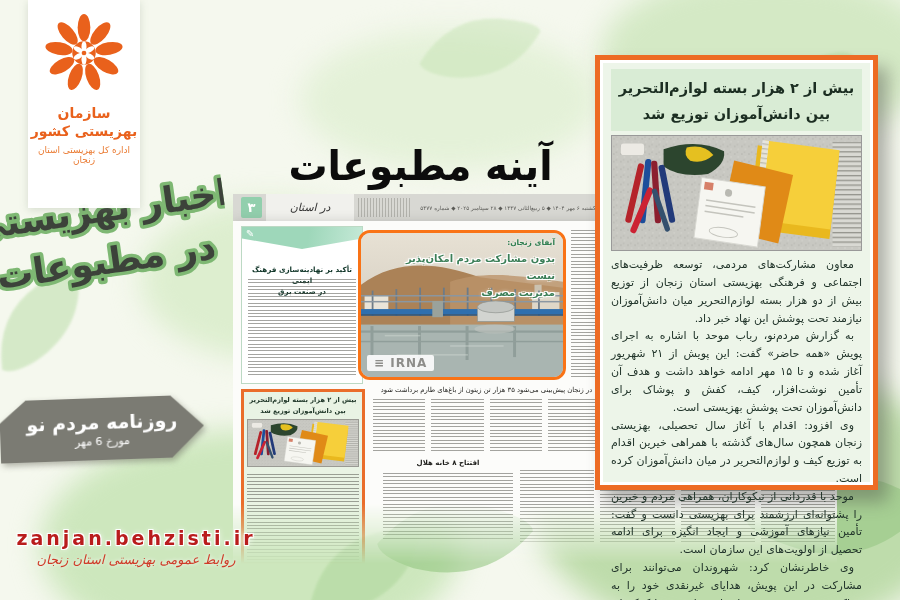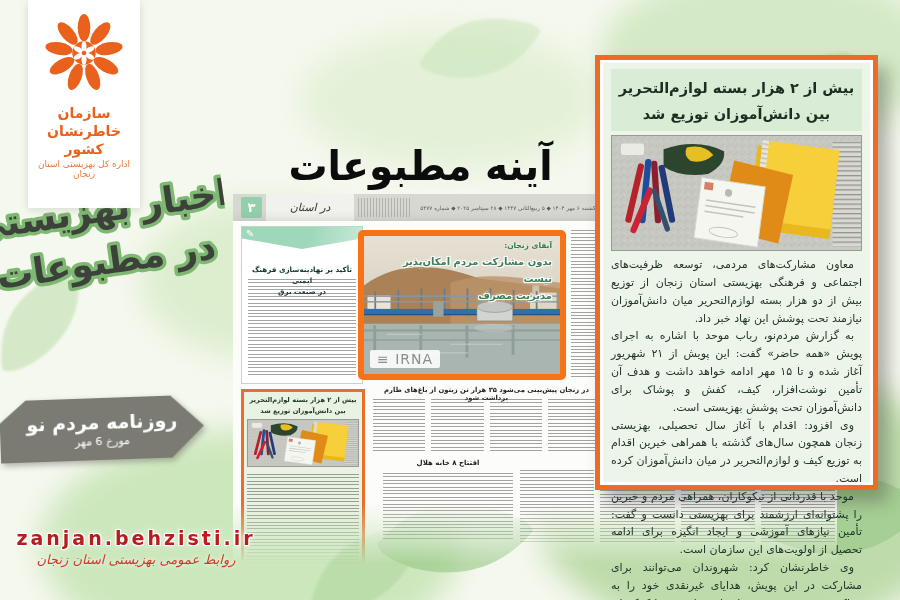--- a/index.html
+++ b/index.html
@@ -10,21 +10,21 @@
   
   .blob { position:absolute; border-radius:50%; filter:blur(14px); }
   .leaf { position:absolute; opacity:.45; filter:blur(1px); }
   .leaf.sharp { filter:none; opacity:.55; }
 
   
   #logo-panel { position:absolute; left:28px; top:0; width:112px; height:208px;
     background:rgba(255,255,255,.96); z-index:6; text-align:center; padding-top:10px;
     box-shadow:0 2px 8px rgba(120,140,110,.25); }
   #org-name { color:#e9611c; font-weight:bold; font-size:14px; line-height:1.3; margin-top:4px; }
-  #org-dept { color:#ea7b33; font-size:9px; }
+  #org-dept { color:#ea7b33; font-size:9px; margin-top:5px; }
 
   
   #poster-title { position:absolute; left:-22px; top:178px; z-index:5; transform:rotate(-8deg); }
 
   
   #source-badge { position:absolute; left:0px; top:398px; width:204px; height:62px; z-index:5;
     transform:rotate(-2deg); filter:drop-shadow(2px 3px 3px rgba(90,90,80,.45)); }
   #source-badge .shape { width:100%; height:100%; background:#7b7b73;
     clip-path:polygon(0 100%, 0 36%, 13% 0, 84% 0, 100% 50%, 84% 100%);
     display:flex; flex-direction:column; align-items:center; justify-content:center; color:#fff; }
@@ -74,35 +74,35 @@
 
   
   #mini-clip { position:absolute; left:8px; top:168px; width:124px; height:176px;
     border:3px solid #ea6d2a; background:#e9f3e4; padding:3px; }
   #mini-headline { font-size:6.6px; font-weight:bold; color:#21382a; text-align:center; line-height:1.7; }
   #mini-photo { width:100%; height:48px; border:1px solid #9a9a94; margin-top:2px; }
   #mini-clip .ftext { margin-top:3px; height:100px; }
 
   
   #water-card { position:absolute; left:125px; top:9px; width:208px; height:150px;
-    border:6px solid #f97316; border-radius:5px; overflow:hidden; background:#ddd;padding-left:8px; }
+    border:3px solid #f97316; border-radius:12px; overflow:hidden; background:#ddd;padding-left:8px; }
   #water-card svg.fill { position:absolute; inset:0; width:100%; height:100%; }
   #water-kicker { position:absolute; top:5px; right:8px; font-size:7.5px; font-weight:bold; color:#2e7d4f;
     text-shadow:0 0 3px #fff; z-index:2; }
   #water-headline { position:absolute; top:17px; right:8px; width:150px; text-align:right; z-index:2;
     color:#3c7f58; font-weight:900; font-size:10px; line-height:1.7;
     text-shadow:1px 1px 0 #fff,-1px -1px 0 #fff,1px -1px 0 #fff,-1px 1px 0 #fff,0 0 4px #fff; }
   #irna-watermark { position:absolute; left:6px; bottom:6px; background:rgba(255,255,255,.88);
-    color:#8d8d8a; font-size:14px; font-weight:normal; letter-spacing:1px; padding:1px 7px;
+    color:#8d8d8a; font-size:12px; font-weight:bold; letter-spacing:1px; padding:1px 7px;
     border-radius:2px; z-index:2; direction:ltr; }
   #right-sliver { position:absolute; left:338px; top:9px; width:24px; height:150px; }
 
   
   #olive-title { position:absolute; left:140px; top:165px; width:227px; text-align:center;
-    font-size:6.8px; font-weight:bold; color:#1d1d1a; }
+    font-size:6.8px; font-weight:normal; color:#1d1d1a; }
   #olive-cols { left:140px; top:178px; width:227px; height:52px; }
   #helal-block { position:absolute; left:150px; top:236px; width:130px; }
   #helal-title { font-size:7px; font-weight:bold; color:#1d1d1a; text-align:center; line-height:1.8; }
   #helal-block .ftext { height:68px; margin-top:3px; }
   #school-block { position:absolute; left:287px; top:236px; width:315px; }
   #school-title { font-size:7.2px; font-weight:bold; color:#1d1d1a; text-align:right; padding-right:6px; }
   #school-cols { position:relative; display:flex; gap:6px; height:72px; margin-top:4px; }
   #school-cols > div { flex:1; }
 
   
@@ -258,21 +258,21 @@
       <g fill="#fff">
         <ellipse rx="2.6" ry="5.5" cy="-6.5" transform="rotate(0)"></ellipse>
         <ellipse rx="2.6" ry="5.5" cy="-6.5" transform="rotate(60)"></ellipse>
         <ellipse rx="2.6" ry="5.5" cy="-6.5" transform="rotate(120)"></ellipse>
         <ellipse rx="2.6" ry="5.5" cy="-6.5" transform="rotate(180)"></ellipse>
         <ellipse rx="2.6" ry="5.5" cy="-6.5" transform="rotate(240)"></ellipse>
         <ellipse rx="2.6" ry="5.5" cy="-6.5" transform="rotate(300)"></ellipse>
       </g>
       <circle r="2.4" fill="#e9611c"></circle>
     </svg>
-    <div id="org-name">سازمان خاطرنشان کشور</div>
+    <div id="org-name">سازمان بهزیستی کشور</div>
     <div id="org-dept">اداره کل بهزیستی استان زنجان</div>
   </div>
 
   <svg id="poster-title" width="250" height="120" viewBox="0 0 250 120">
     <text x="125" y="44" text-anchor="middle" font-size="36" font-weight="bold" fill="#3c423a" stroke="#7eb873" stroke-width="7" paint-order="stroke" stroke-linejoin="round">اخبار بهزیستی</text>
     <text x="125" y="96" text-anchor="middle" font-size="36" font-weight="bold" fill="#3c423a" stroke="#7eb873" stroke-width="7" paint-order="stroke" stroke-linejoin="round">در مطبوعات</text>
   </svg>
 
   <div id="source-badge">
     <div class="shape">

